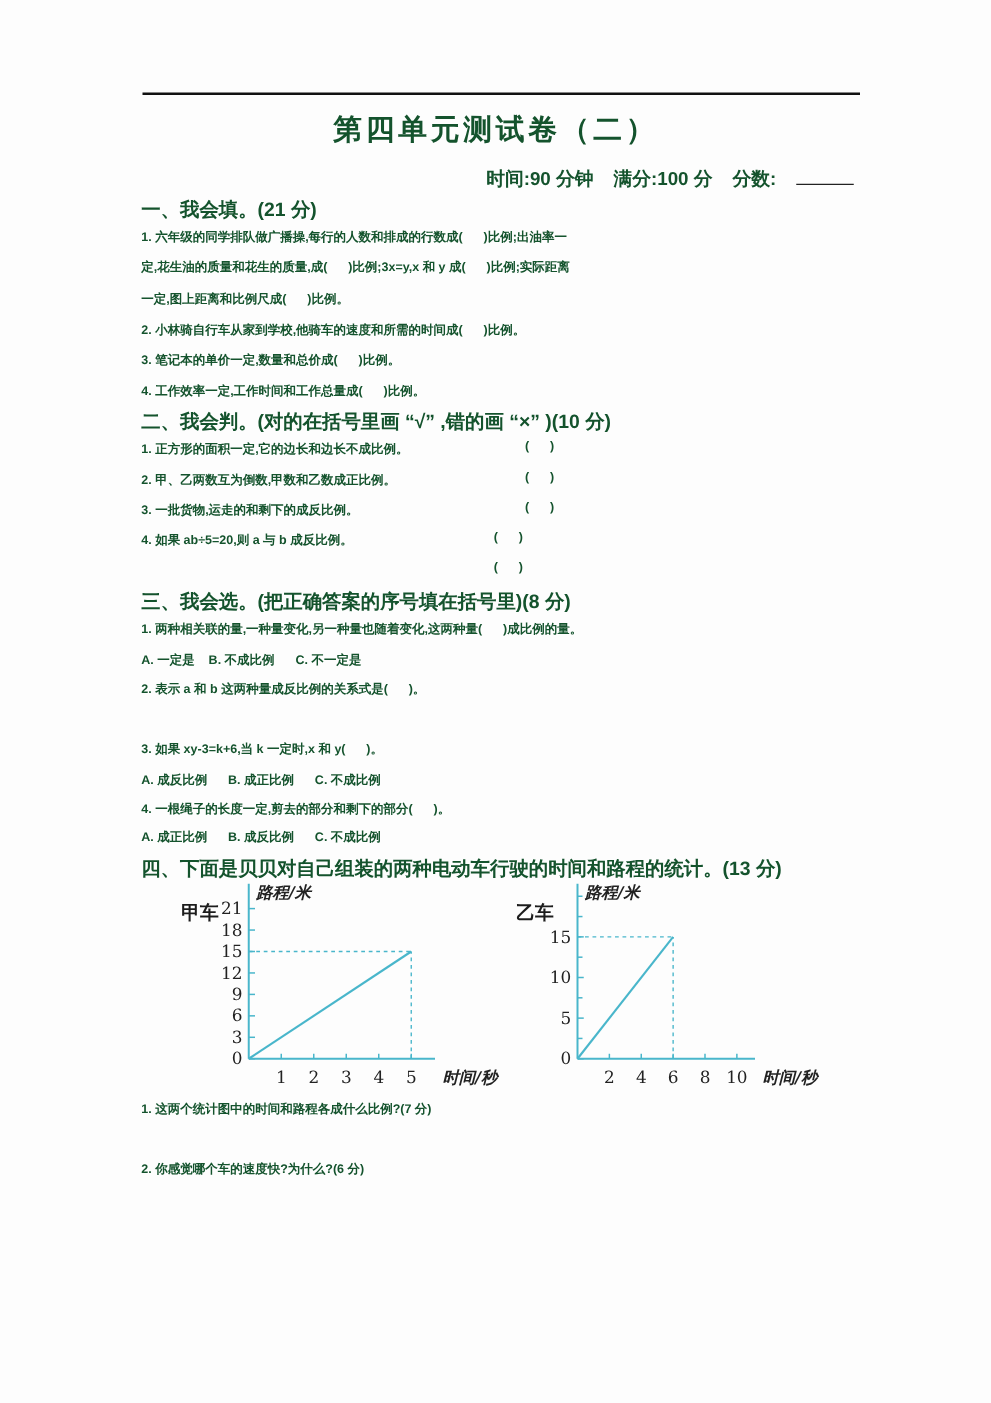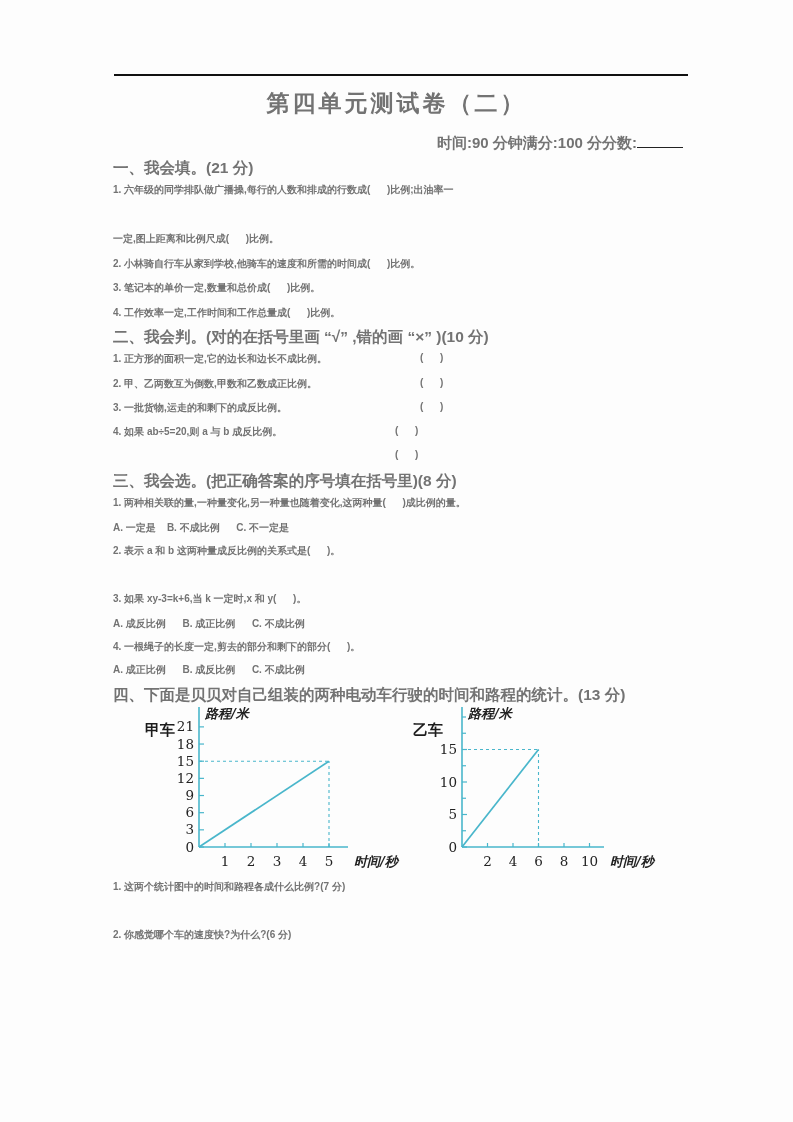--- a/index.html
+++ b/index.html
@@ -1,24 +1,24 @@
 <!DOCTYPE html>
 <html><head>
 <meta charset="utf-8">
 <style>
   html,body{margin:0;padding:0;background:#ffffff;}
   .sheet{position:relative;width:793px;height:1122px;background:#fdfdfd;overflow:hidden;
-         font-family:"Liberation Sans","DejaVu Sans",sans-serif;color:#737373;}
+         font-family:"Liberation Sans","DejaVu Sans",sans-serif;color:#14532d;}
   .top-rule{position:absolute;left:114px;top:74px;width:574px;height:2px;background:#111;}
   .title{position:absolute;left:0;right:0;top:88px;text-align:center;
          font-family:"Liberation Serif","DejaVu Serif",serif;font-size:23px;font-weight:600;
          letter-spacing:3px;}
   .meta{position:absolute;left:113px;top:133px;width:570px;text-align:right;
         font-size:15px;font-weight:700;}
-  .meta span{margin-left:0;}
+  .meta span{margin-left:16px;}
   .score-line{display:inline-block;width:46px;height:14px;border-bottom:1.6px solid #222;margin-left:1px;}
   .line{position:absolute;left:113px;font-size:10px;font-weight:600;white-space:pre;}
   .hdr{font-weight:800;font-size:15.5px;text-align:center;}
   .judge{width:570px;}
   .bracket{position:absolute;font-weight:600;}
   .bk1{left:307px;}
   .bk2{left:282px;}
   .chart-svg{position:absolute;overflow:visible;}
   .num{font-family:"DejaVu Serif","Liberation Serif",serif;font-size:13.5px;fill:#222;}
   .axis-title{font-family:"DejaVu Serif","Liberation Serif",serif;font-style:italic;
@@ -31,20 +31,21 @@
 
 <div class="sheet">
   <div class="top-rule"></div>
 
   <div class="title">第四单元测试卷（二）</div>
 
   <div class="meta"><span>时间:90 分钟</span><span>满分:100 分</span><span>分数:</span><span class="score-line"></span></div>
 
   <div class="line hdr" style="top:158px">一、我会填。(21 分)</div>
   <div class="line" style="top:183px">1. 六年级的同学排队做广播操,每行的人数和排成的行数成(      )比例;出油率一</div>
+  <div class="line" style="top:207px">定,花生油的质量和花生的质量,成(      )比例;3x=y,x 和 y 成(      )比例;实际距离</div>
   <div class="line" style="top:232px">一定,图上距离和比例尺成(      )比例。</div>
   <div class="line" style="top:257px">2. 小林骑自行车从家到学校,他骑车的速度和所需的时间成(      )比例。</div>
   <div class="line" style="top:281px">3. 笔记本的单价一定,数量和总价成(      )比例。</div>
   <div class="line" style="top:306px">4. 工作效率一定,工作时间和工作总量成(      )比例。</div>
 
   <div class="line hdr" style="top:327px">二、我会判。(对的在括号里画 “√” ,错的画 “×” )(10 分)</div>
   <div class="line judge" style="top:352px"><span>1. 正方形的面积一定,它的边长和边长不成比例。</span><span class="bracket bk1">(      )</span></div>
   <div class="line judge" style="top:377px"><span>2. 甲、乙两数互为倒数,甲数和乙数成正比例。</span><span class="bracket bk1">(      )</span></div>
   <div class="line judge" style="top:401px"><span>3. 一批货物,运走的和剩下的成反比例。</span><span class="bracket bk1">(      )</span></div>
   <div class="line judge" style="top:425px"><span>4. 如果 ab÷5=20,则 a 与 b 成反比例。</span><span class="bracket bk2">(      )</span></div>

